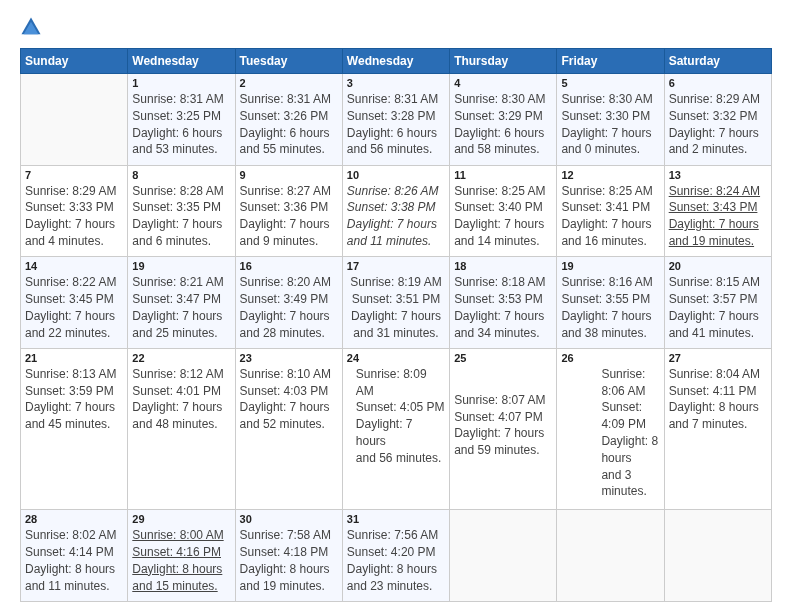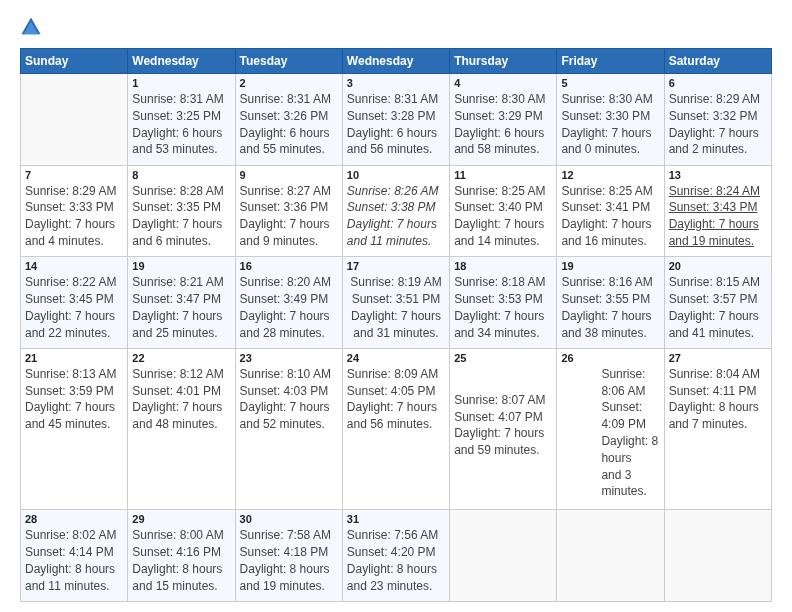--- a/index.html
+++ b/index.html
@@ -302,21 +302,21 @@
           </td>
           <td>
             <span class="day-number">23</span>
             <div class="cell-info" style="white-space: pre-line;">Sunrise: 8:10 AM
 Sunset: 4:03 PM
 Daylight: 7 hours
 and 52 minutes.</div>
           </td>
           <td>
             <span class="day-number">24</span>
-            <div class="cell-info" style="white-space: pre-line;">Sunrise: 8:09 AM
+            <div class="cell-info" style="white-space: pre-line; margin-left: 9px;">Sunrise: 8:09 AM
 Sunset: 4:05 PM
 Daylight: 7 hours
 and 56 minutes.</div>
           </td>
           <td>
             <span class="day-number">25</span>
             <div class="cell-info" style="white-space: pre-line; margin-top: 28px;">Sunrise: 8:07 AM
 Sunset: 4:07 PM
 Daylight: 7 hours
 and 59 minutes.</div>
@@ -339,21 +339,21 @@
         <tr>
           <td>
             <span class="day-number">28</span>
             <div class="cell-info" style="white-space: pre-line;">Sunrise: 8:02 AM
 Sunset: 4:14 PM
 Daylight: 8 hours
 and 11 minutes.</div>
           </td>
           <td>
             <span class="day-number">29</span>
-            <div class="cell-info" style="white-space: pre-line;">Sunrise: 8:00 AM
+            <div class="cell-info" style="white-space: pre-line; text-decoration: underline;">Sunrise: 8:00 AM
 Sunset: 4:16 PM
 Daylight: 8 hours
 and 15 minutes.</div>
           </td>
           <td>
             <span class="day-number">30</span>
             <div class="cell-info" style="white-space: pre-line;">Sunrise: 7:58 AM
 Sunset: 4:18 PM
 Daylight: 8 hours
 and 19 minutes.</div>

